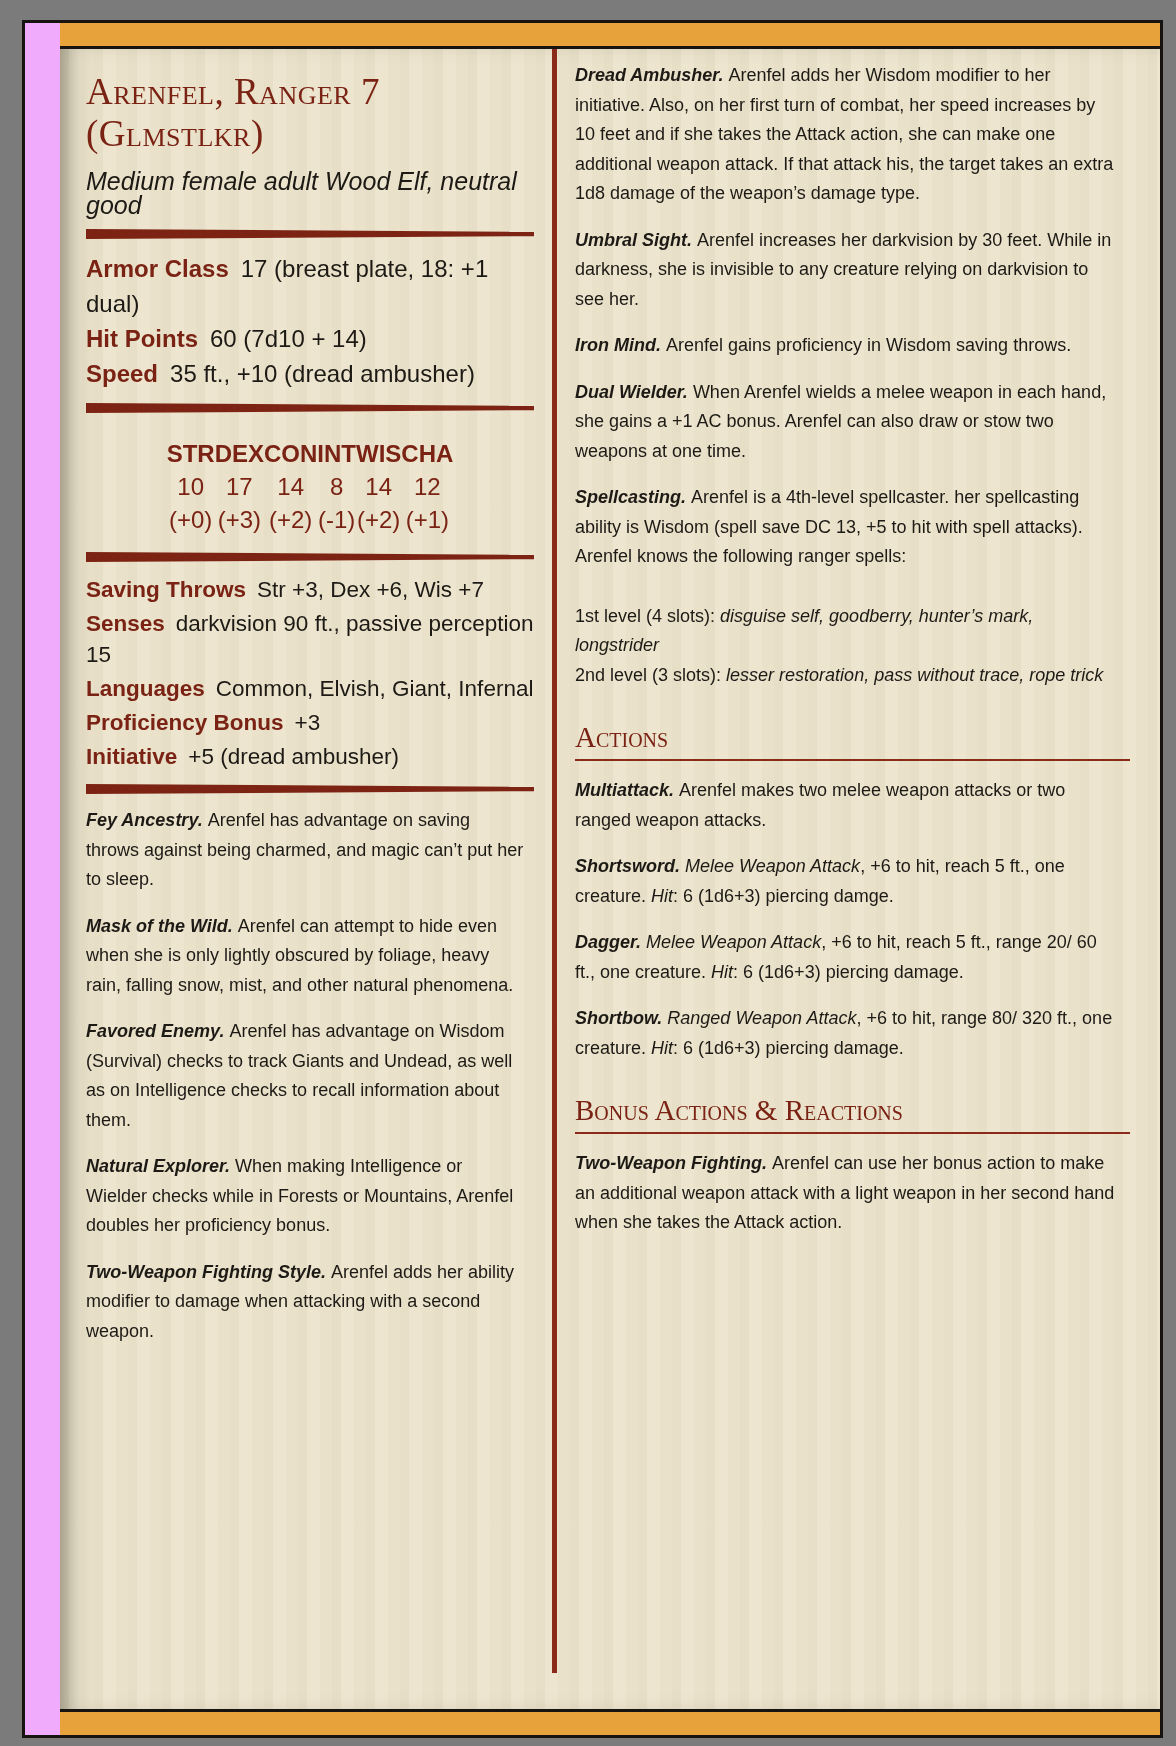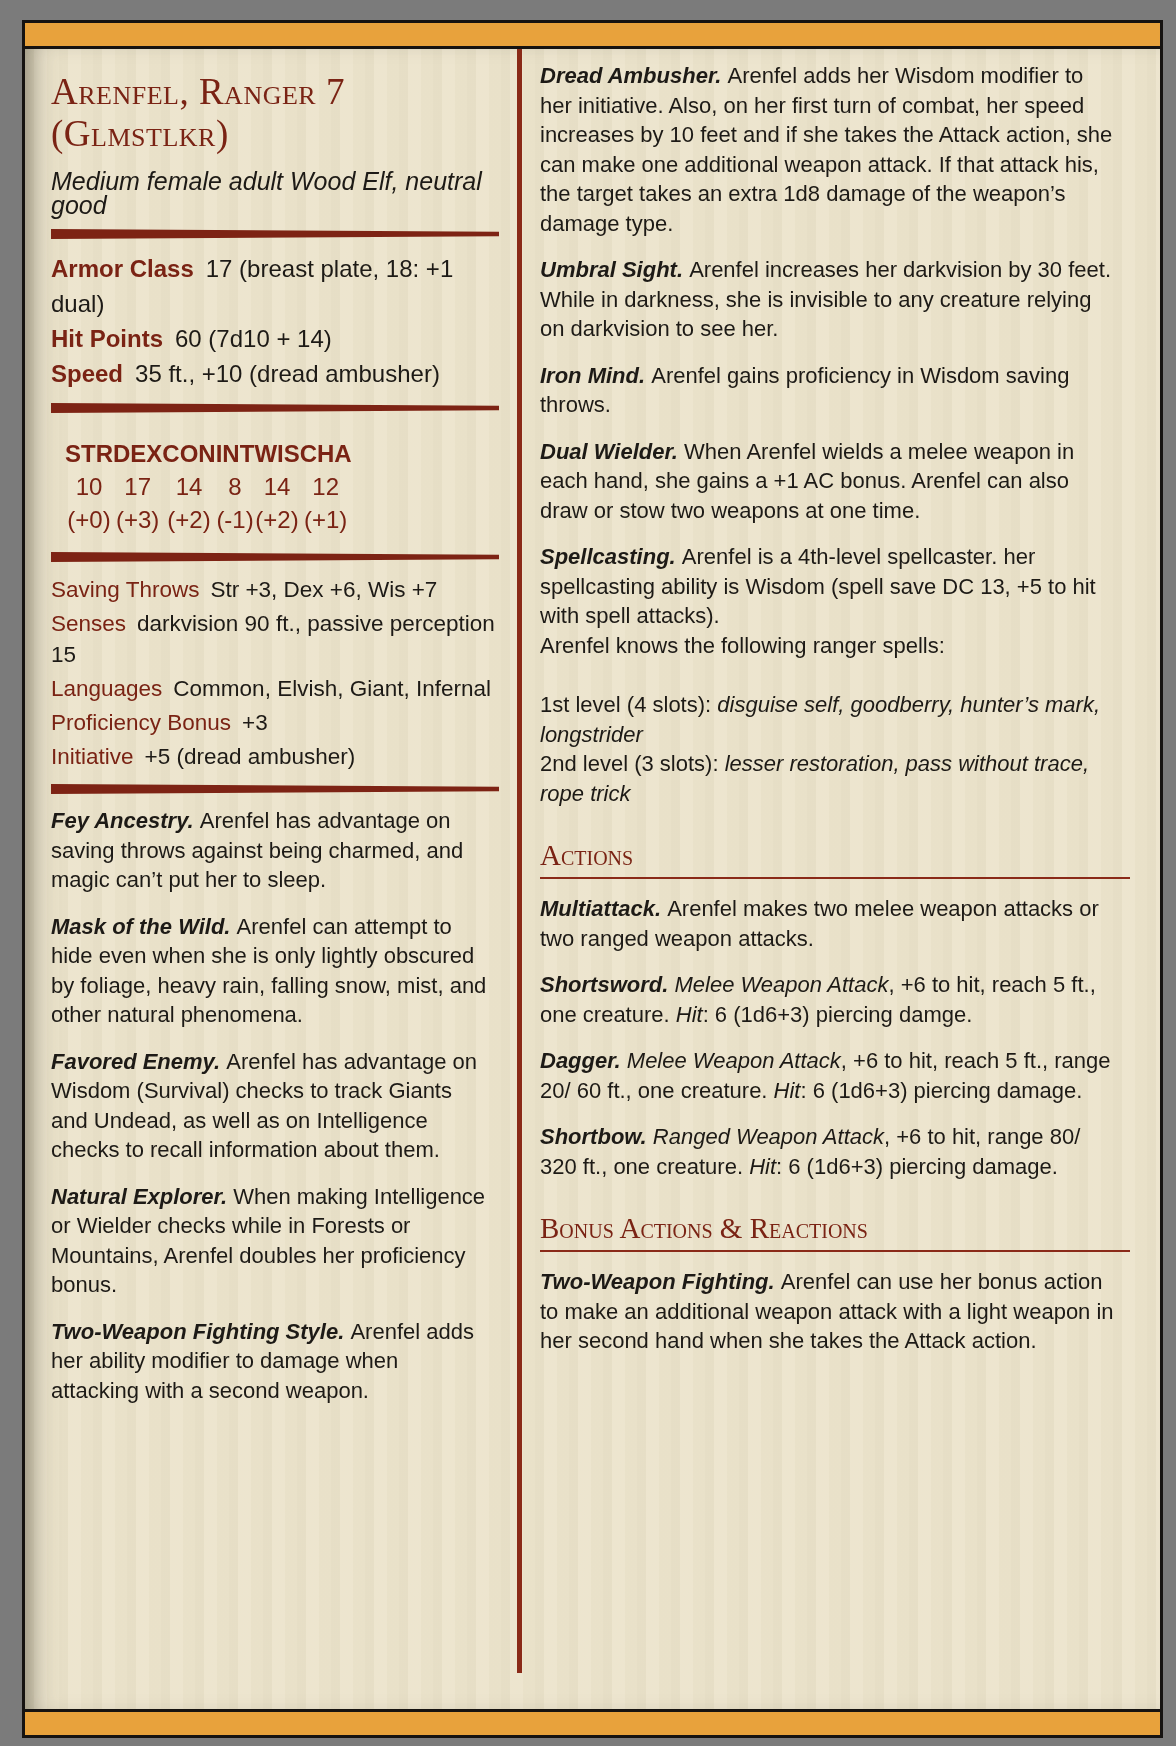--- a/index.html
+++ b/index.html
@@ -9,20 +9,21 @@
     position:relative;
     font-family:"Liberation Sans", sans-serif;
     overflow:hidden;
   }
   .card{
     position:absolute;left:22px;top:20px;width:1141px;height:1718px;
     box-sizing:border-box;
     border:3px solid #161311;
     display:flex;flex-direction:column;
     background:#f0abfc;
+    padding-left:35px;
   }
   .bar{height:23px;background:#e8a23c;flex:0 0 auto;}
   .bar-top{border-bottom:3px solid #161311;}
   .bar-bottom{border-top:3px solid #161311;}
   .content{
     flex:1 1 auto;display:flex;min-height:0;
     background:
       repeating-linear-gradient(90deg, rgba(90,80,50,0.04) 0 9px, rgba(255,255,255,0.05) 9px 22px, rgba(90,80,50,0.02) 22px 34px),
       #ece4cc;
     box-shadow:inset 22px 0 26px -16px rgba(70,66,50,0.55);
@@ -50,29 +51,29 @@
     color:#1d1a16;margin:14px 0 0 0;
   }
   .taper{
     height:10px;background:#7d2314;
     clip-path:polygon(0 0,100% 28%,100% 72%,0 100%);
     margin:12px 2px 12px 0;
   }
   .stat-line{font-size:24px;line-height:35px;margin:0;color:#1d1a16;}
   .stat-line .lbl{font-weight:bold;color:#7a2314;margin-right:12px;}
   .detail-line{font-size:22.5px;line-height:31px;margin:0 0 3px 0;color:#1d1a16;}
-  .detail-line .lbl{font-weight:normal;color:#7a2314;margin-right:11px;}
+  .detail-line .lbl{font-weight:bold;color:#7a2314;margin-right:11px;}
   .abilities{
-    display:flex;justify-content:flex-start;
+    display:flex;justify-content:center;
     padding:12px 16px 4px 14px;text-align:center;
     color:#7a2314;font-size:24px;line-height:33px;
   }
   .ab-name{font-weight:bold;}
   .para{
-    font-size:22px;line-height:29.5px;color:#1d1a16;
+    font-size:18px;line-height:29.5px;color:#1d1a16;
     margin:0 11px 17px 0;
   }
   .run-bi{font-weight:bold;font-style:italic;}
   .run-i{font-style:italic;}
   .spells{margin-top:30px;}
   .sec-head{
     font-variant:small-caps;font-weight:400;
     font-size:29px;line-height:34px;color:#7a2314;
     border-bottom:2px solid #8a2a18;
     padding-bottom:5px;margin:30px 0 15px 0;font-family:Liberation Serif, serif;

